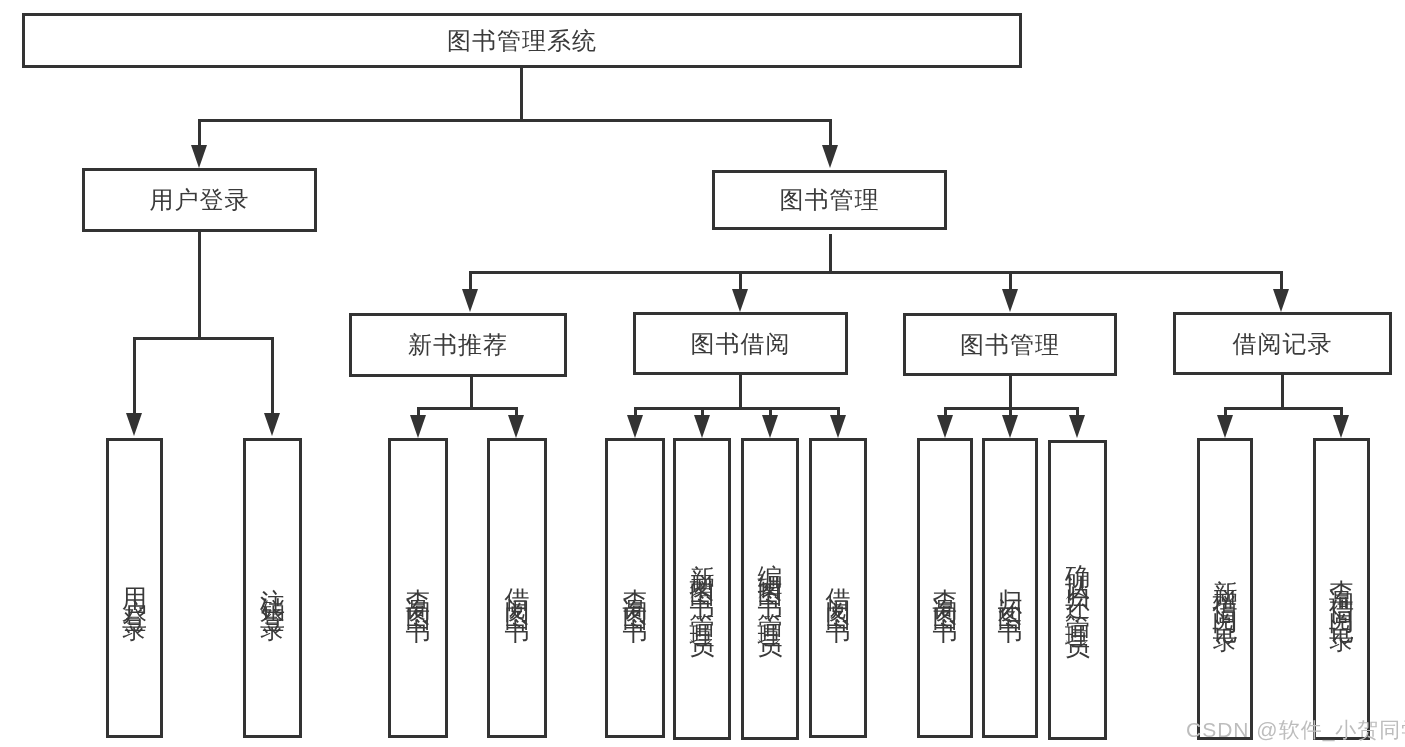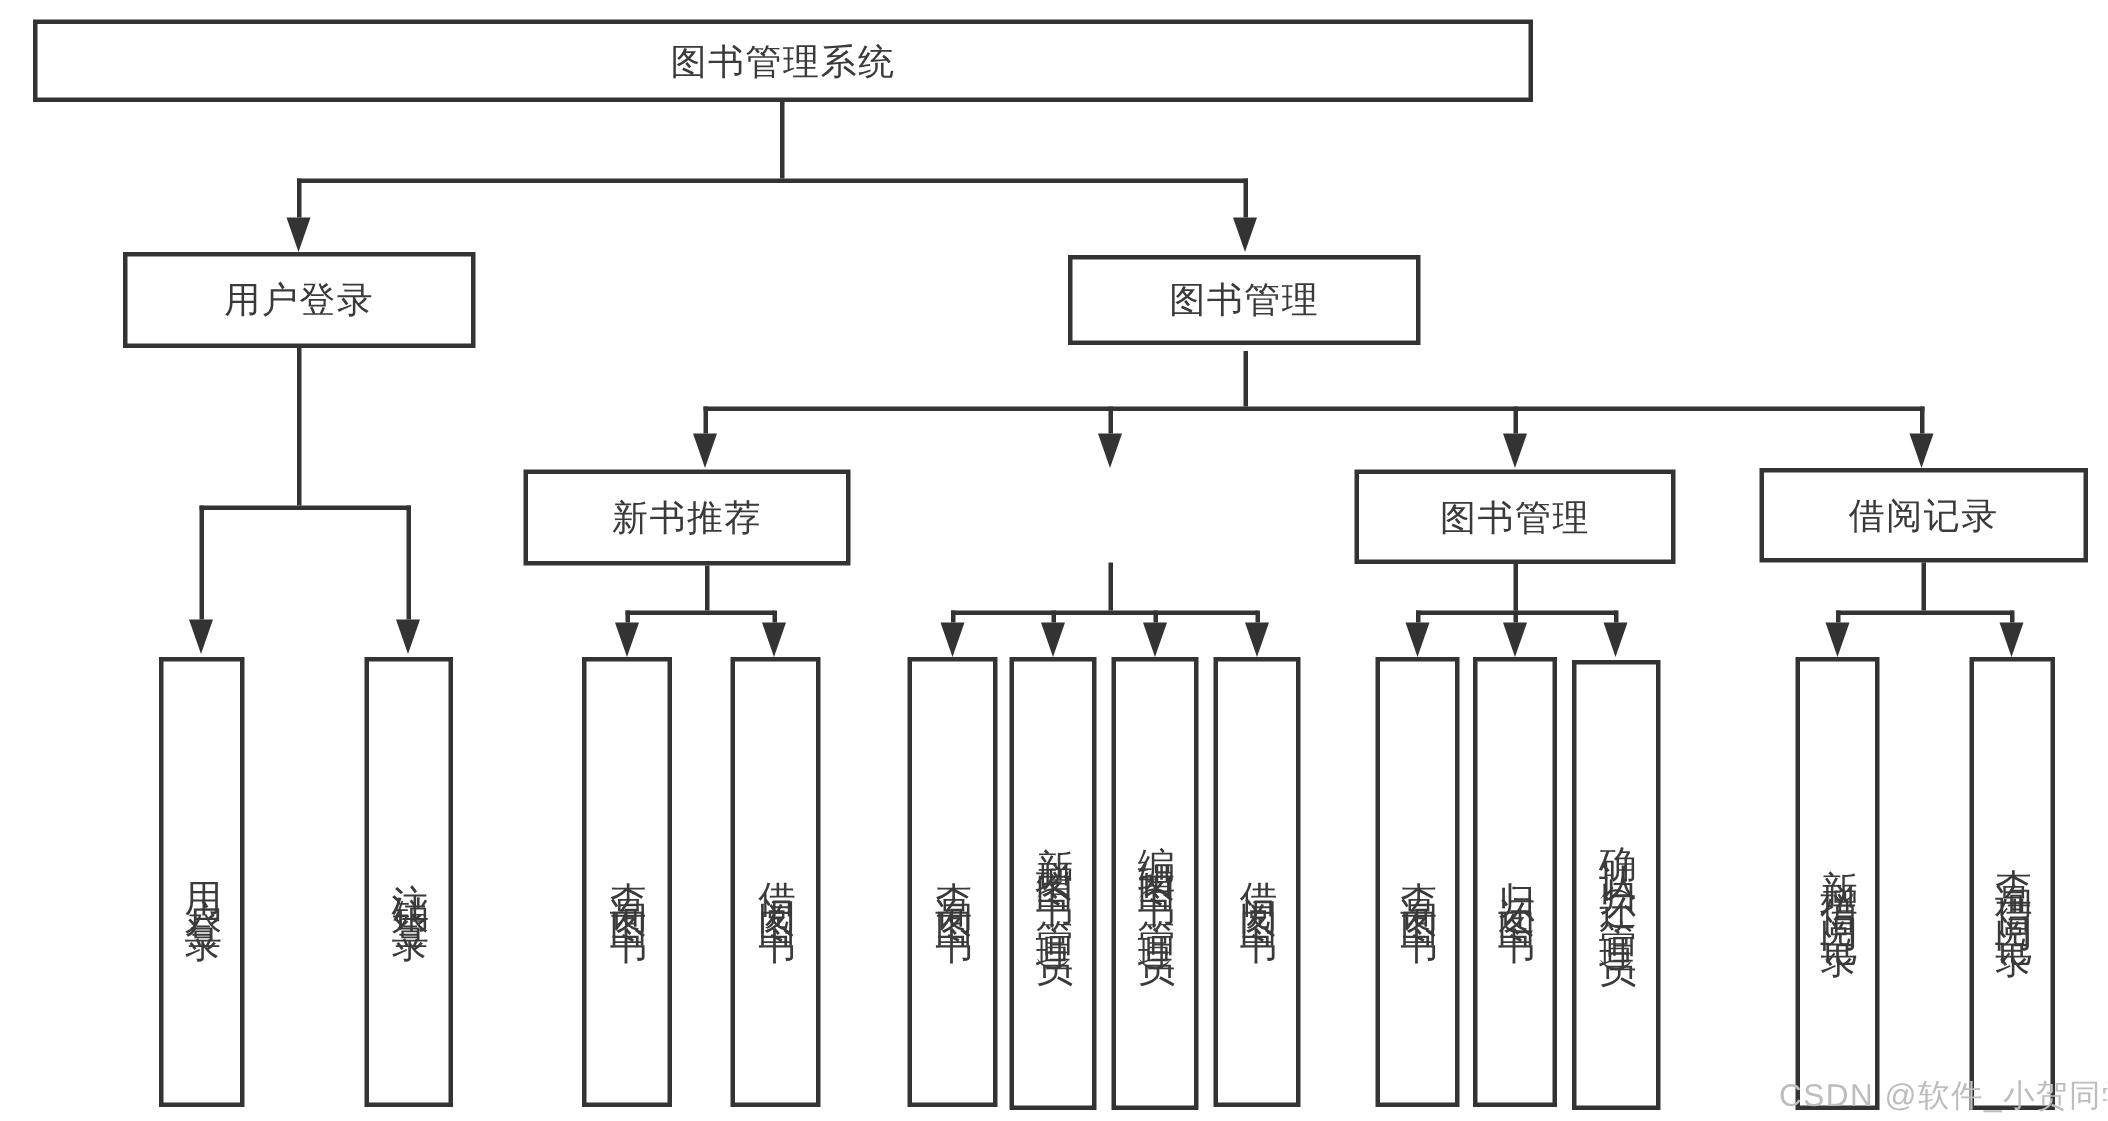--- a/index.html
+++ b/index.html
@@ -65,20 +65,23 @@
   <div class="arrow" style="left:462px; top:289px;"></div>
   <div class="vline" style="left:739px; top:271px; height:18px;"></div>
   <div class="arrow" style="left:732px; top:289px;"></div>
   <div class="vline" style="left:1009px; top:271px; height:18px;"></div>
   <div class="arrow" style="left:1002px; top:289px;"></div>
   <div class="vline" style="left:1280px; top:271px; height:18px;"></div>
   <div class="arrow" style="left:1273px; top:289px;"></div>
 
   <div class="node" style="left:349px; top:313px; width:218px; height:64px;">
     <span>新书推荐</span>
+  </div>
+  <div class="node" style="left:633px; top:312px; width:215px; height:63px;">
+    <span>图书借阅</span>
   </div>
   <div class="node" style="left:903px; top:313px; width:214px; height:63px;">
     <span>图书管理</span>
   </div>
   <div class="node" style="left:1173px; top:312px; width:219px; height:63px;">
     <span>借阅记录</span>
   </div>
 
   <div class="vline" style="left:470px; top:377px; height:30px;"></div>
   <div class="hline" style="left:417px; top:407px; width:99px;"></div>

